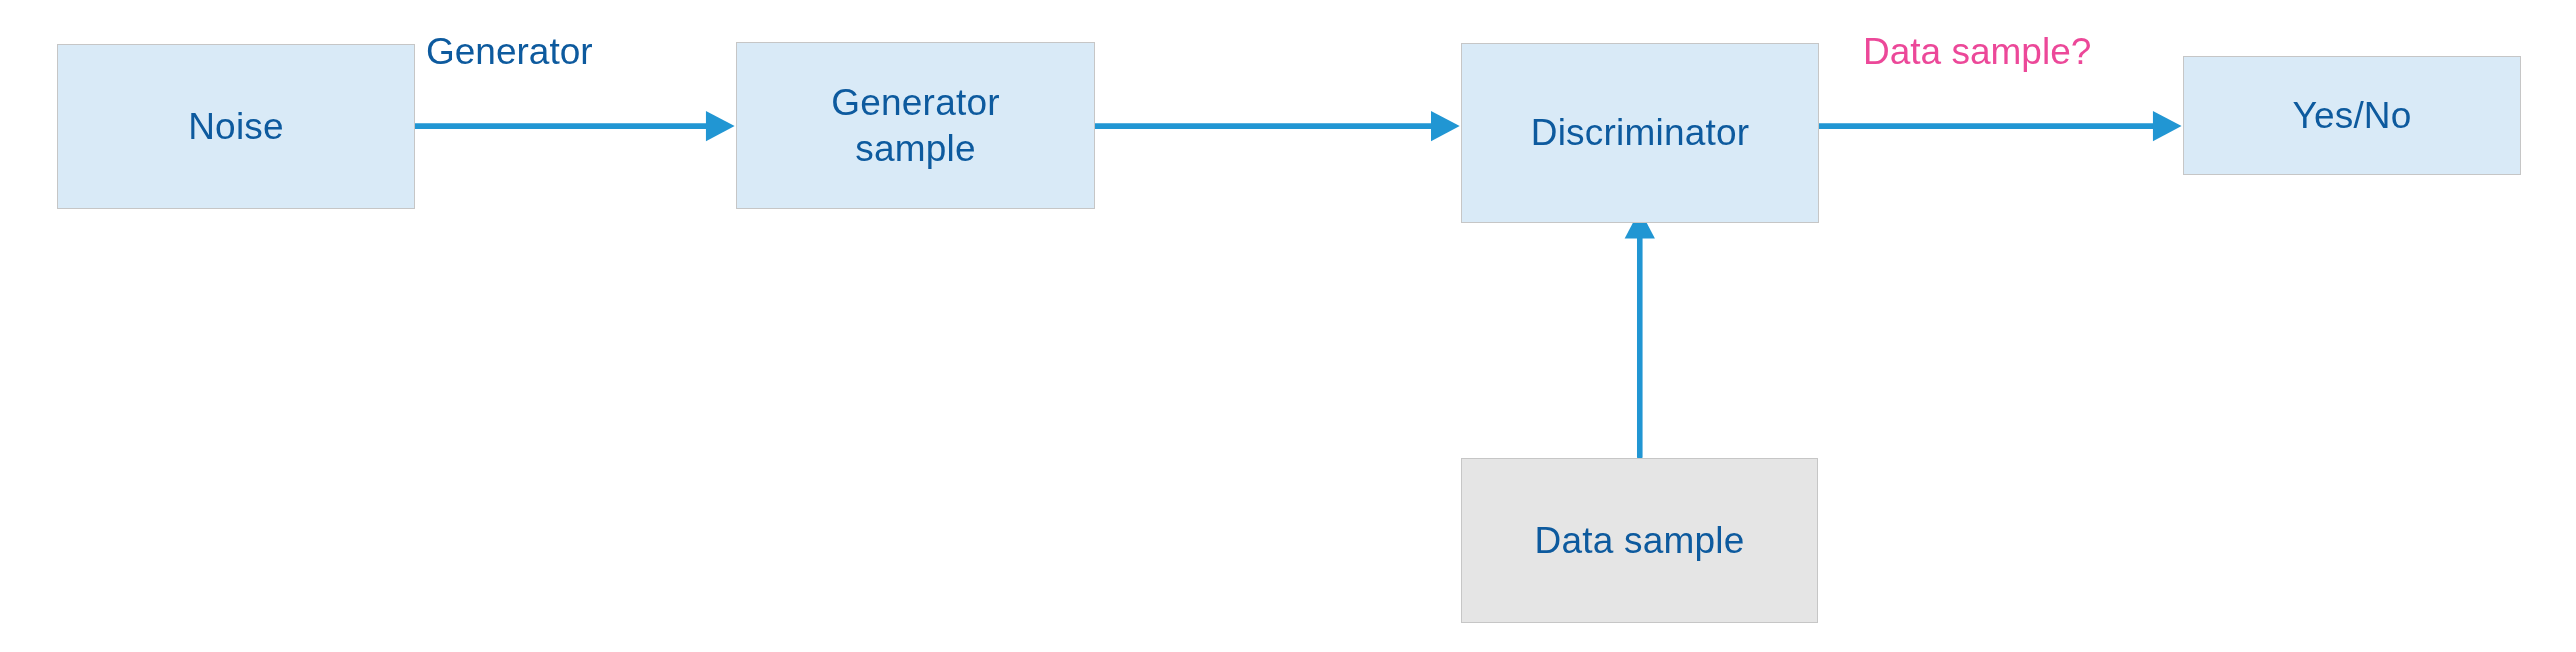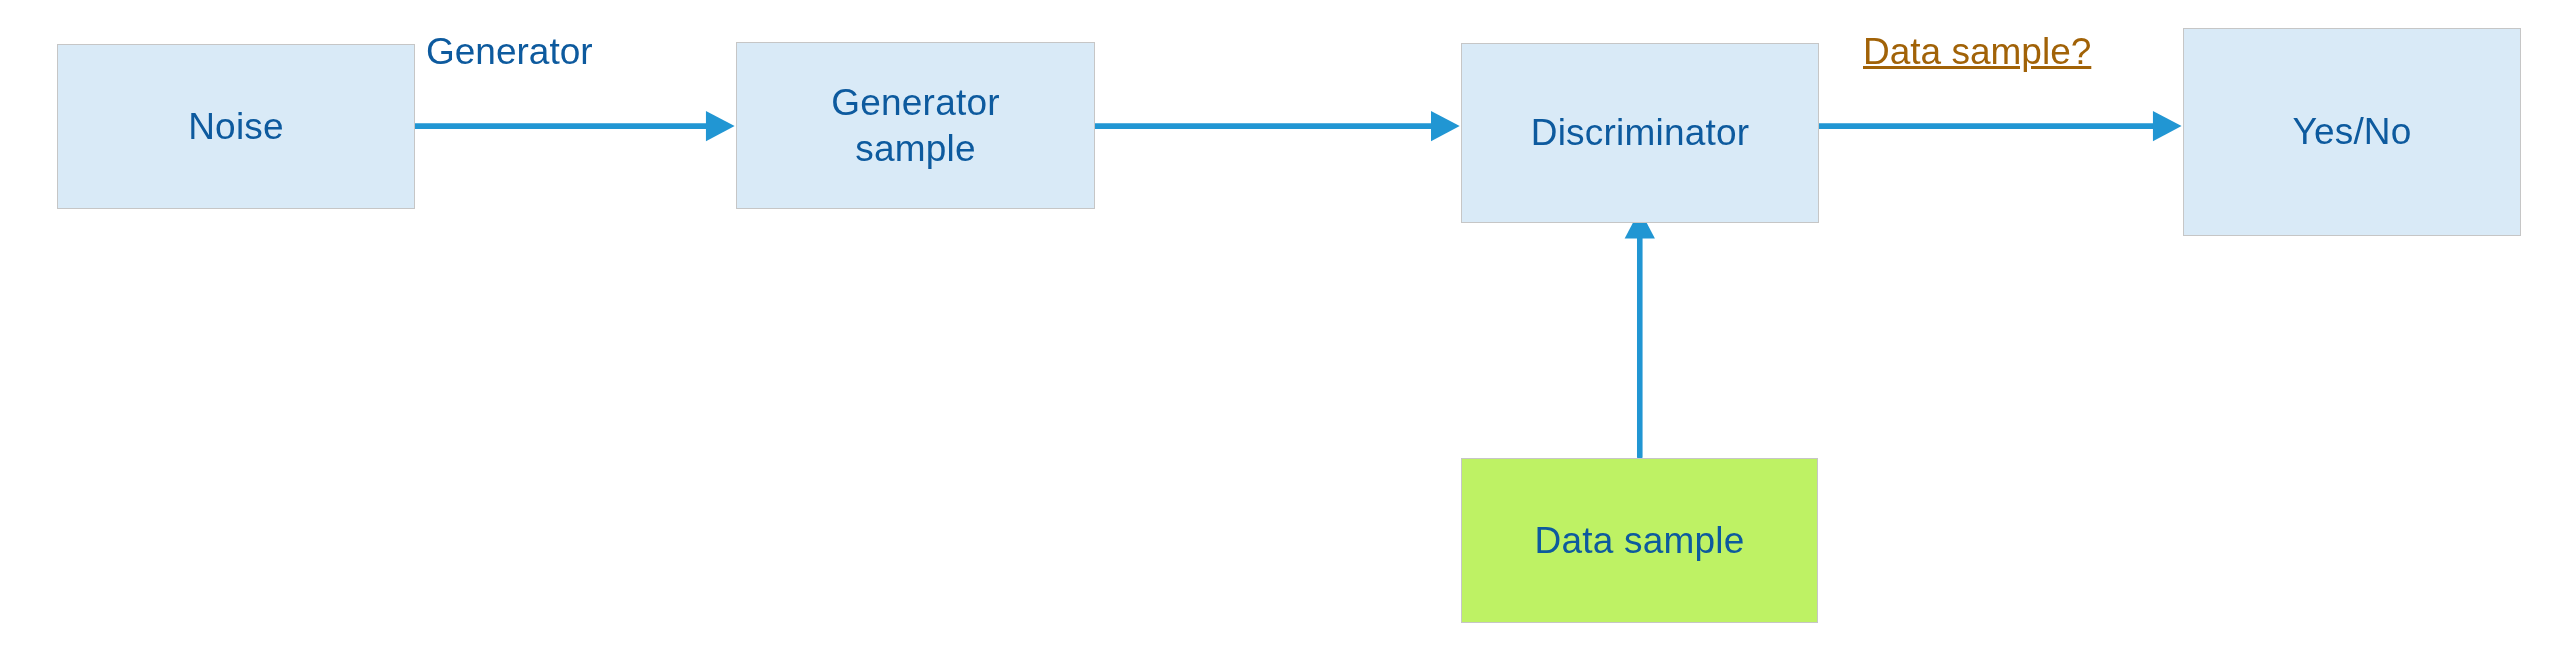--- a/index.html
+++ b/index.html
@@ -81,26 +81,26 @@
 
   <div class="node" id="node-generator-sample" style="left: 736px; top: 42px; width: 359px; height: 167px; background: rgb(217, 234, 247); border-color: rgb(198, 198, 198);">
     <span class="node-label" style="color: rgb(13, 90, 158);">Generator
 sample</span>
   </div>
 
   <div class="node" id="node-discriminator" style="left: 1461px; top: 43px; width: 358px; height: 180px; background: rgb(217, 234, 247); border-color: rgb(198, 198, 198);">
     <span class="node-label" style="color: rgb(13, 90, 158);">Discriminator</span>
   </div>
 
-  <div class="node" id="node-yes-no" style="left: 2183px; top: 28px; width: 338px; height: 208px; background: rgb(217, 234, 247); border-color: rgb(198, 198, 198);">
+  <div class="node" id="node-yes-no" style="left: 2183px; top: 56px; width: 338px; height: 119px; background: rgb(217, 234, 247); border-color: rgb(198, 198, 198);">
     <span class="node-label" style="color: rgb(13, 90, 158);">Yes/No</span>
   </div>
 
-  <div class="node" id="node-data-sample" style="left: 1461px; top: 458px; width: 357px; height: 165px; background: #bef264; border-color: rgb(198, 198, 198);">
+  <div class="node" id="node-data-sample" style="left: 1461px; top: 458px; width: 357px; height: 165px; background: #e5e5e5; border-color: rgb(198, 198, 198);">
     <span class="node-label" style="color: rgb(13, 90, 158);">Data sample</span>
   </div>
 
   <div class="edge-label" id="edge-label-generator" style="left: 426px; top: 33px; color: rgb(13, 90, 158);">Generator</div>
 
-  <div class="edge-label" id="edge-label-data-sample-question" style="left: 1863px; top: 33px; color: #a16207; text-decoration: underline;">Data sample?</div>
+  <div class="edge-label" id="edge-label-data-sample-question" style="left: 1863px; top: 33px; color: #ec4899;">Data sample?</div>
 
 </div>
 
 
 </body></html>

